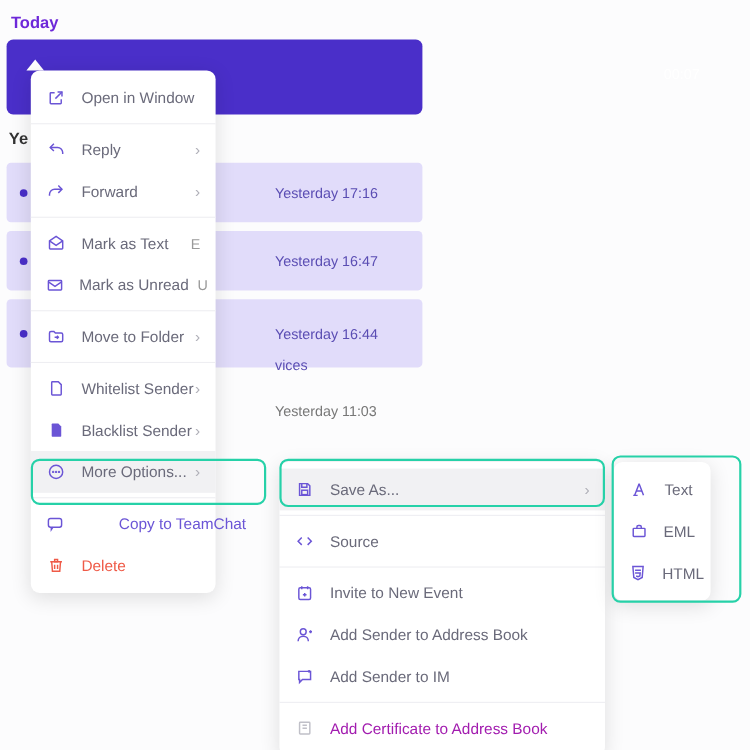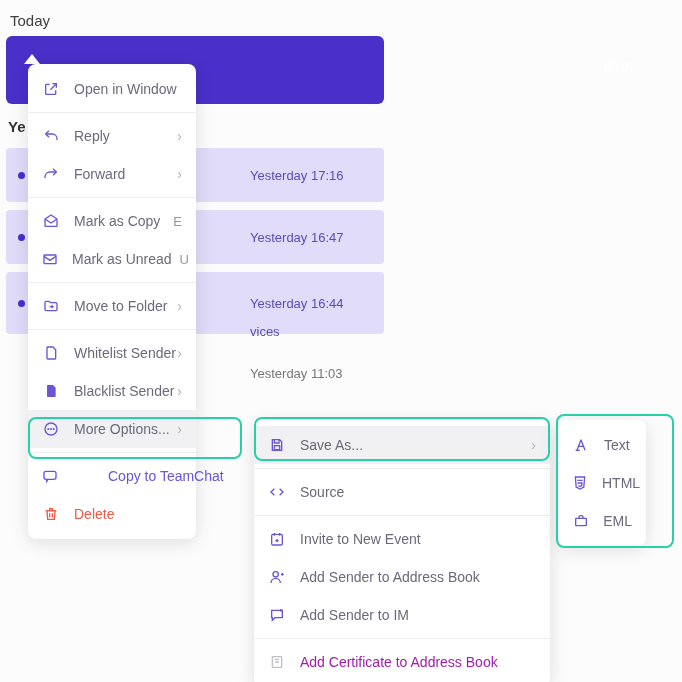--- a/index.html
+++ b/index.html
@@ -10,22 +10,22 @@
     width: 682px;
     height: 682px;
     position: relative;
     overflow: hidden;
     color: #555;
   }
   .header-label {
     position: absolute;
     left: 10px;
     top: 12px;
-    font-weight: 400;
-    color: #404040;
+    font-weight: 700;
+    color: #6d28d9;
     font-size: 15px;
   }
   .selected-message {
     position: absolute;
     left: 6px;
     top: 36px;
     width: 378px;
     height: 68px;
     background: #4a2fc9;
     border-radius: 6px;
@@ -252,21 +252,21 @@
 
   <div class="menu-sep"></div>
 
   <div class="menu-item">
     <span class="mi-icon">
       <svg viewBox="0 0 24 24" fill="none" stroke="currentColor" stroke-width="2">
           <path d="M3 9l9-6 9 6v10a1 1 0 0 1-1 1H4a1 1 0 0 1-1-1z"></path>
           <path d="M3 9l9 6 9-6"></path>
         </svg>
     </span>
-    <span class="mi-label">Mark as Copy</span>
+    <span class="mi-label">Mark as Text</span>
     <span class="mi-accel">E</span>
   </div>
 
   <div class="menu-item">
     <span class="mi-icon">
       <svg viewBox="0 0 24 24" fill="none" stroke="currentColor" stroke-width="2">
           <rect x="3" y="6" width="18" height="13" rx="1"></rect>
           <path d="M3 8l9 6 9-6"></path>
         </svg>
     </span>
@@ -428,32 +428,32 @@
           <path d="M12 4l-6 16M12 4l6 16"></path>
           <path d="M8 14h8"></path>
           <path d="M4 20h6"></path>
         </svg>
     </span>
     <span class="mi-label">Text</span>
   </div>
   <div class="menu-item">
     <span class="mi-icon">
       <svg viewBox="0 0 24 24" fill="none" stroke="currentColor" stroke-width="2">
+          <rect x="4" y="8" width="16" height="11" rx="1"></rect>
+          <path d="M9 8V6a2 2 0 0 1 2-2h2a2 2 0 0 1 2 2v2"></path>
+        </svg>
+    </span>
+    <span class="mi-label">EML</span>
+  </div>
+  <div class="menu-item">
+    <span class="mi-icon">
+      <svg viewBox="0 0 24 24" fill="none" stroke="currentColor" stroke-width="2">
           <path d="M5 3h14l-1.3 15L12 21l-5.7-3z"></path>
           <path d="M8 8h8M8 12h7l-.5 4-2.5 1-2.5-1"></path>
         </svg>
     </span>
     <span class="mi-label">HTML</span>
-  </div>
-  <div class="menu-item">
-    <span class="mi-icon">
-      <svg viewBox="0 0 24 24" fill="none" stroke="currentColor" stroke-width="2">
-          <rect x="4" y="8" width="16" height="11" rx="1"></rect>
-          <path d="M9 8V6a2 2 0 0 1 2-2h2a2 2 0 0 1 2 2v2"></path>
-        </svg>
-    </span>
-    <span class="mi-label">EML</span>
   </div>
 </div>
 
 <div class="highlighted hl-more"></div>
 <div class="highlighted hl-saveas"></div>
 <div class="highlighted hl-savemenu"></div>
 
 </body></html>

